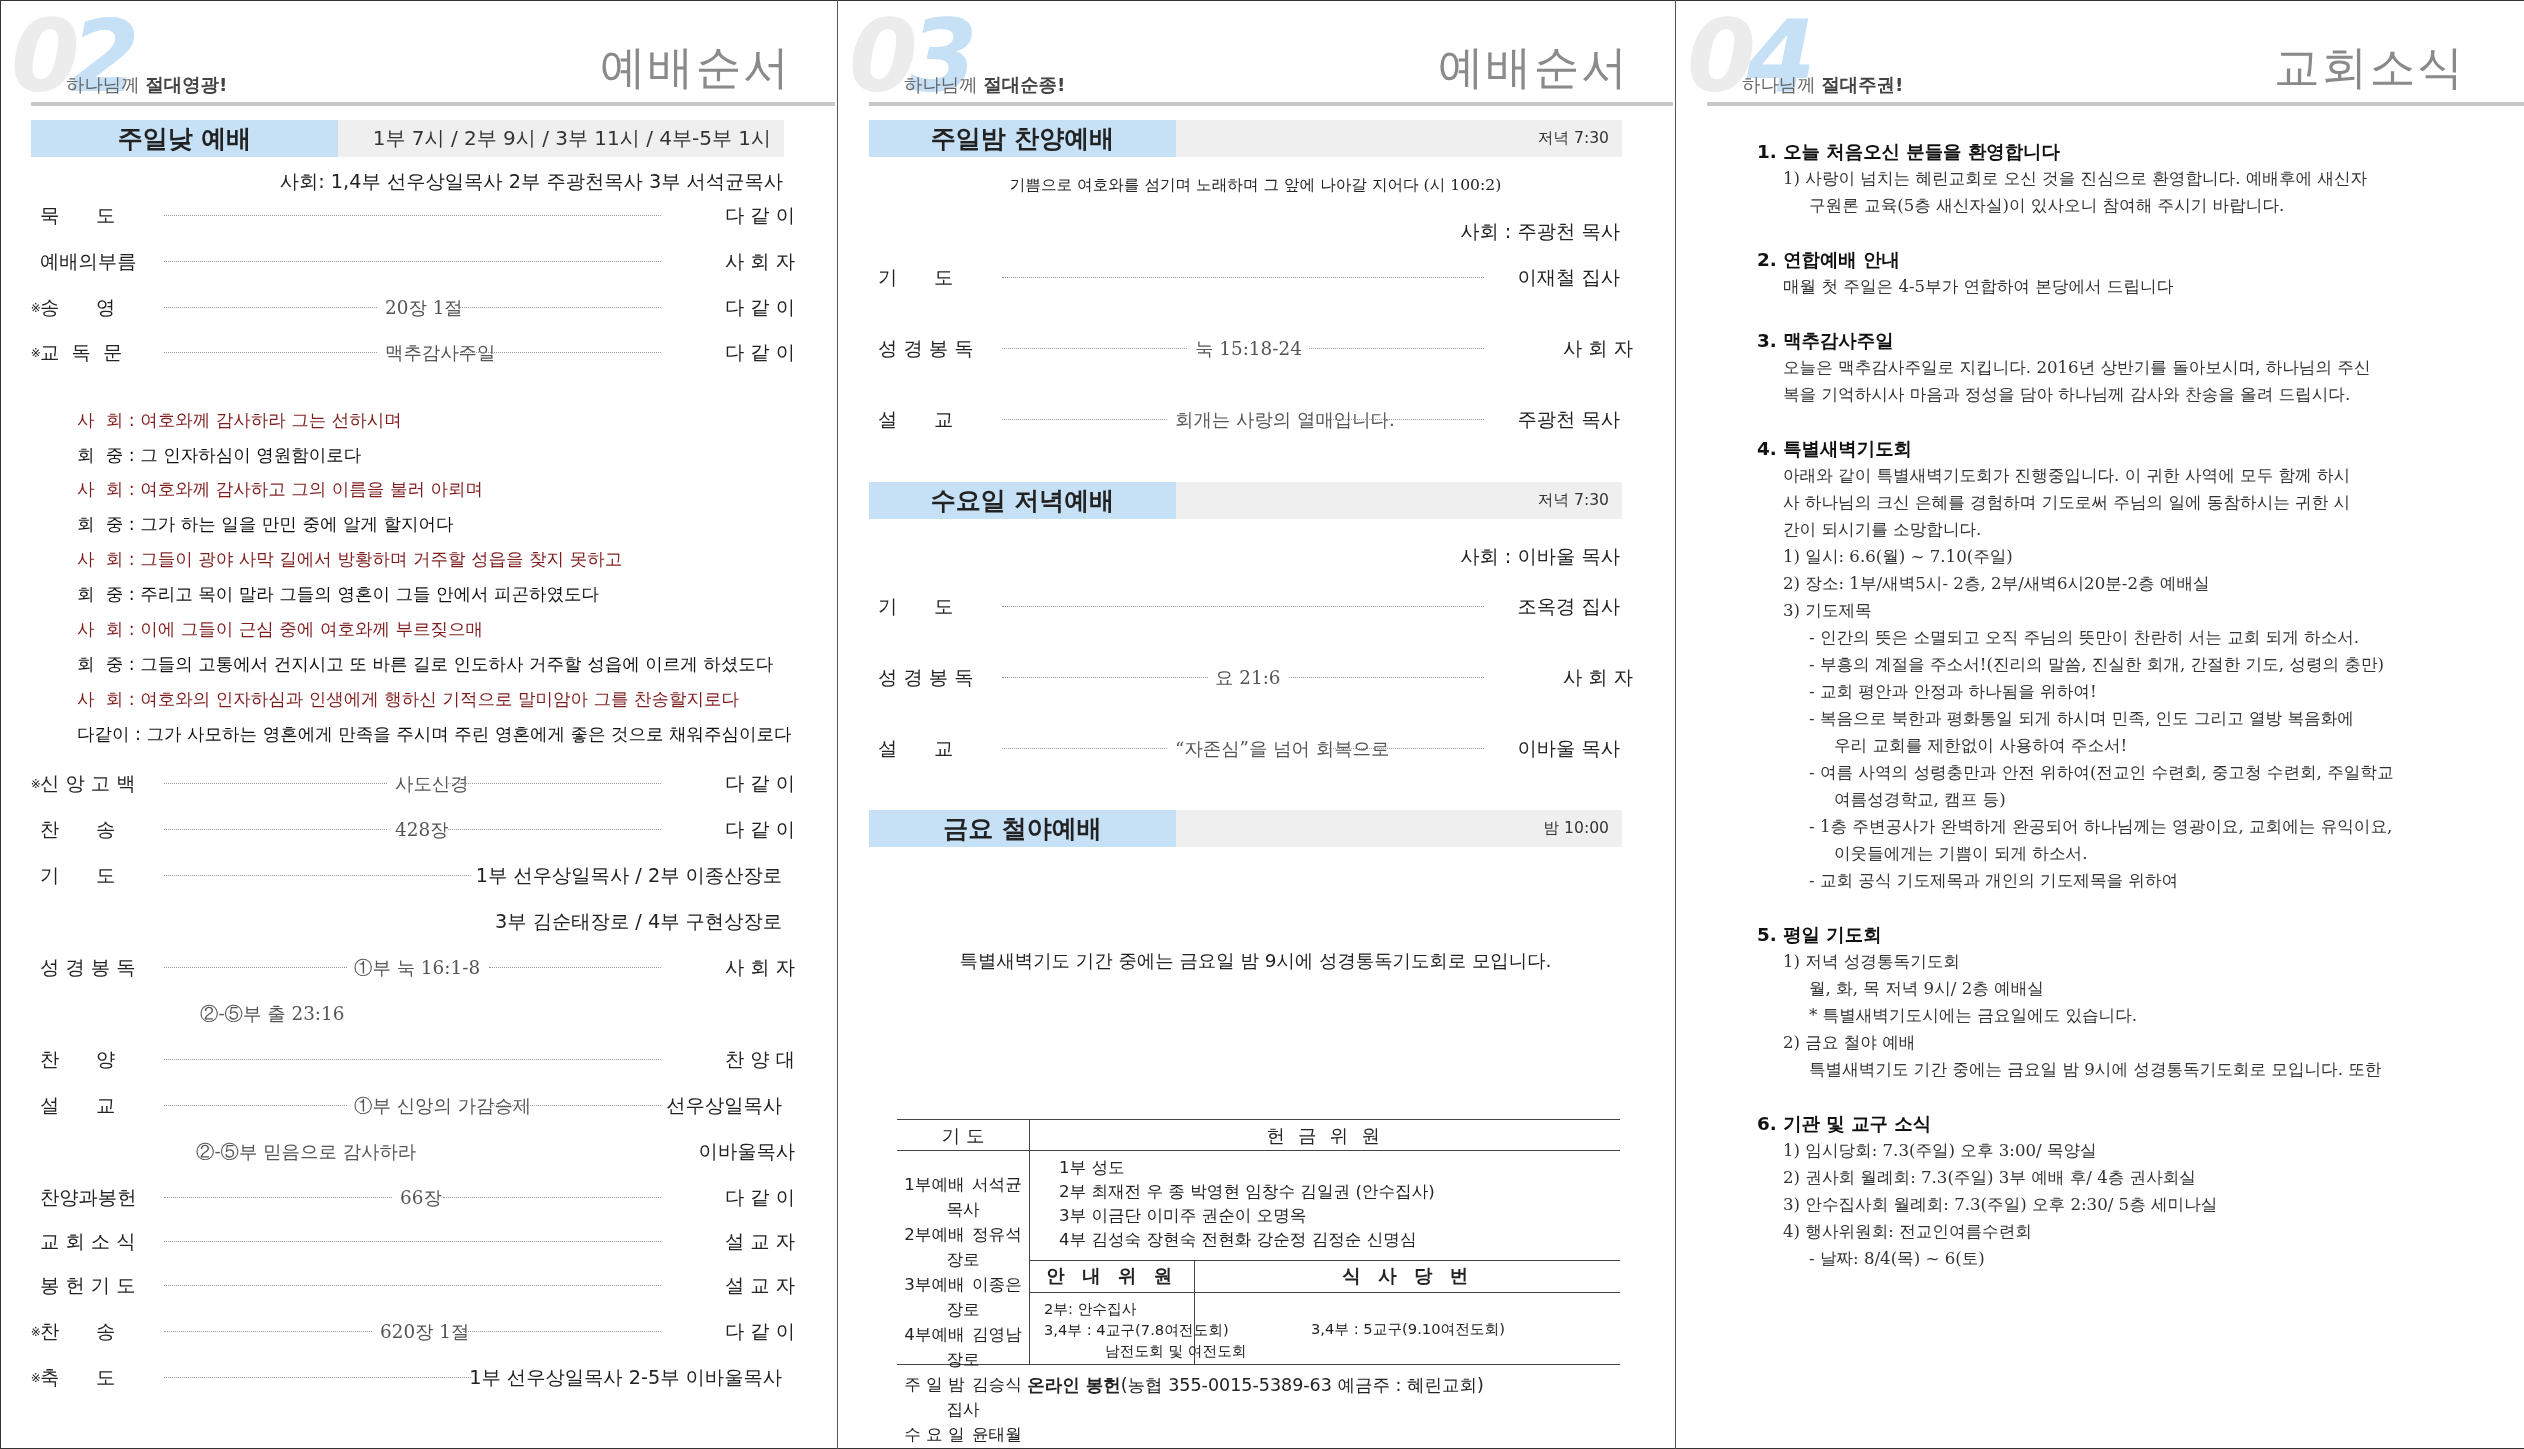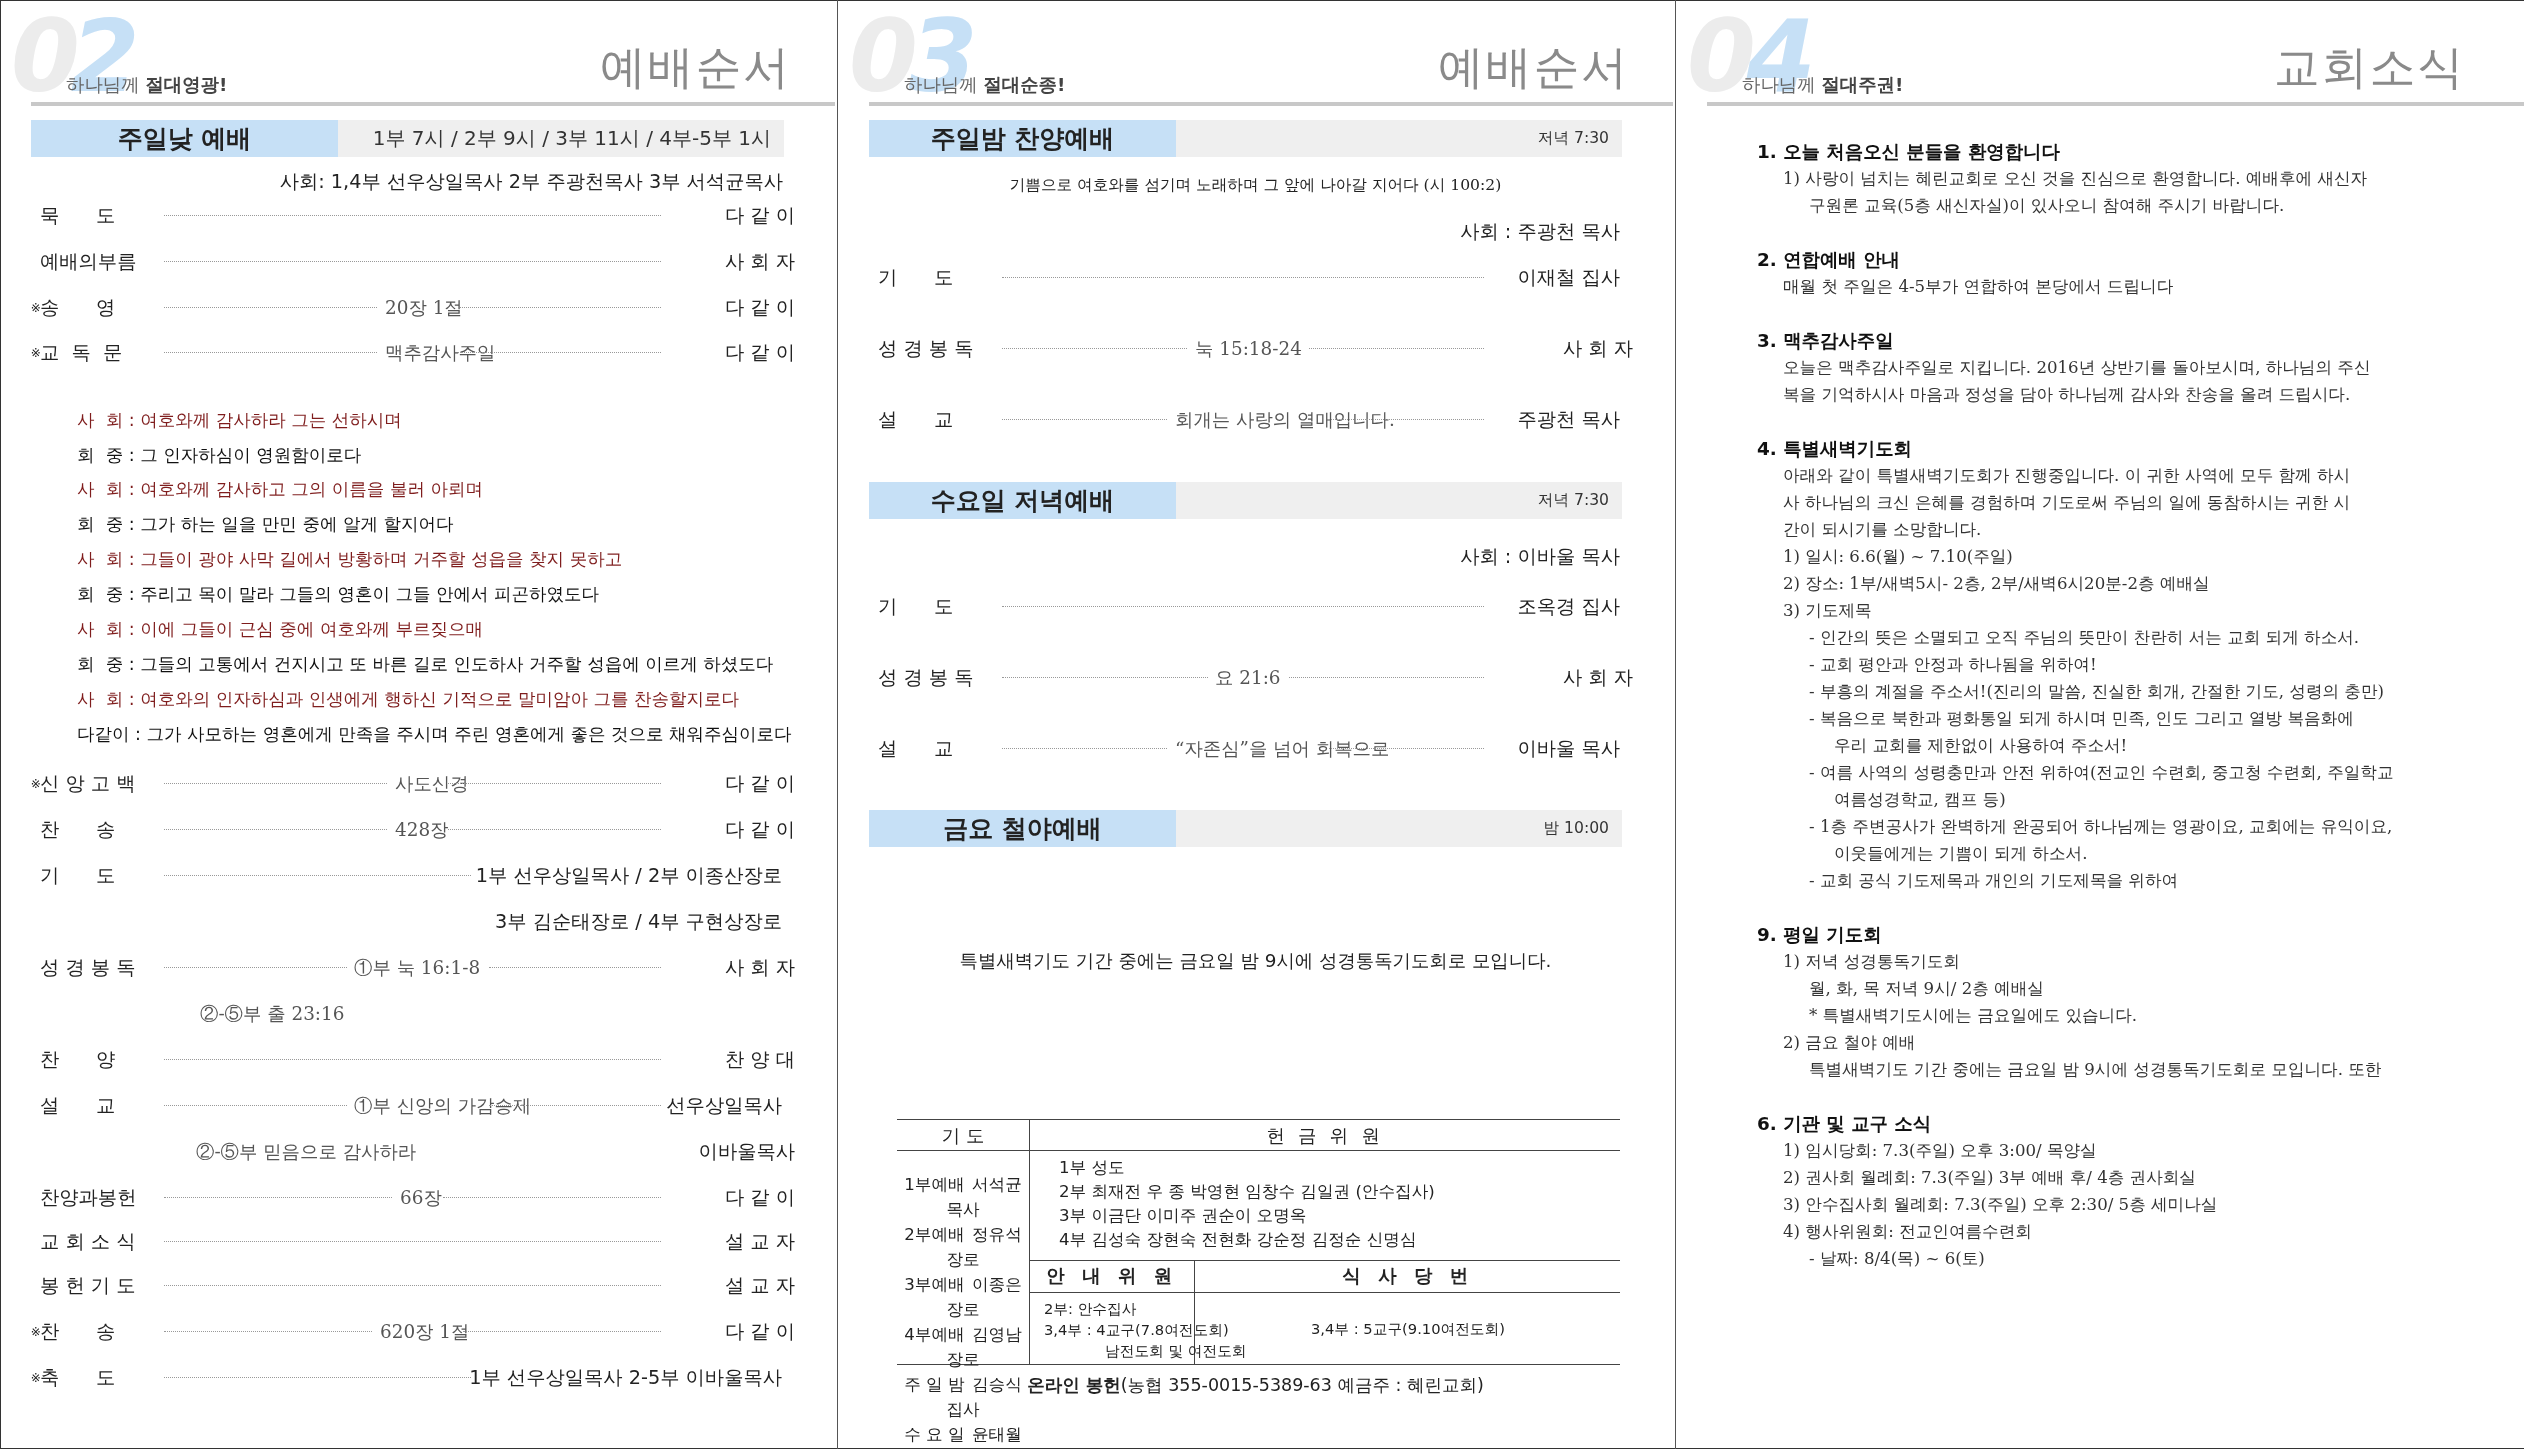--- a/index.html
+++ b/index.html
@@ -330,33 +330,33 @@
     <div class="gap"></div>
     <div>
       <div class="h">4. 특별새벽기도회</div>
       <div class="l1">아래와 같이 특별새벽기도회가 진행중입니다. 이 귀한 사역에 모두 함께 하시</div>
       <div class="l1">사 하나님의 크신 은혜를 경험하며 기도로써 주님의 일에 동참하시는 귀한 시</div>
       <div class="l1">간이 되시기를 소망합니다.</div>
       <div class="l1">1) 일시: 6.6(월) ~ 7.10(주일)</div>
       <div class="l1">2) 장소: 1부/새벽5시- 2층, 2부/새벽6시20분-2층 예배실</div>
       <div class="l1">3) 기도제목</div>
       <div class="l2">- 인간의 뜻은 소멸되고 오직 주님의 뜻만이 찬란히 서는 교회 되게 하소서.</div>
+      <div class="l2">- 부흥의 계절을 주소서!(진리의 말씀, 진실한 회개, 간절한 기도, 성령의 충만)</div>
       <div class="l2">- 교회 평안과 안정과 하나됨을 위하여!</div>
-      <div class="l2">- 부흥의 계절을 주소서!(진리의 말씀, 진실한 회개, 간절한 기도, 성령의 충만)</div>
       <div class="l2">- 복음으로 북한과 평화통일 되게 하시며 민족, 인도 그리고 열방 복음화에</div>
       <div class="l3">우리 교회를 제한없이 사용하여 주소서!</div>
       <div class="l2">- 여름 사역의 성령충만과 안전 위하여(전교인 수련회, 중고청 수련회, 주일학교</div>
       <div class="l3">여름성경학교, 캠프 등)</div>
       <div class="l2">- 1층 주변공사가 완벽하게 완공되어 하나님께는 영광이요, 교회에는 유익이요,</div>
       <div class="l3">이웃들에게는 기쁨이 되게 하소서.</div>
       <div class="l2">- 교회 공식 기도제목과 개인의 기도제목을 위하여</div>
     </div>
     <div class="gap"></div>
     <div>
-      <div class="h">9. 평일 기도회</div>
+      <div class="h">5. 평일 기도회</div>
       <div class="l1">1) 저녁 성경통독기도회</div>
       <div class="l2">월, 화, 목 저녁 9시/ 2층 예배실</div>
       <div class="l2">* 특별새벽기도시에는 금요일에도 있습니다.</div>
       <div class="l1">2) 금요 철야 예배</div>
       <div class="l2">특별새벽기도 기간 중에는 금요일 밤 9시에 성경통독기도회로 모입니다. 또한</div>
     </div>
     <div class="gap"></div>
     <div>
       <div class="h">6. 기관 및 교구 소식</div>
       <div class="l1">1) 임시당회: 7.3(주일) 오후 3:00/ 목양실</div>

